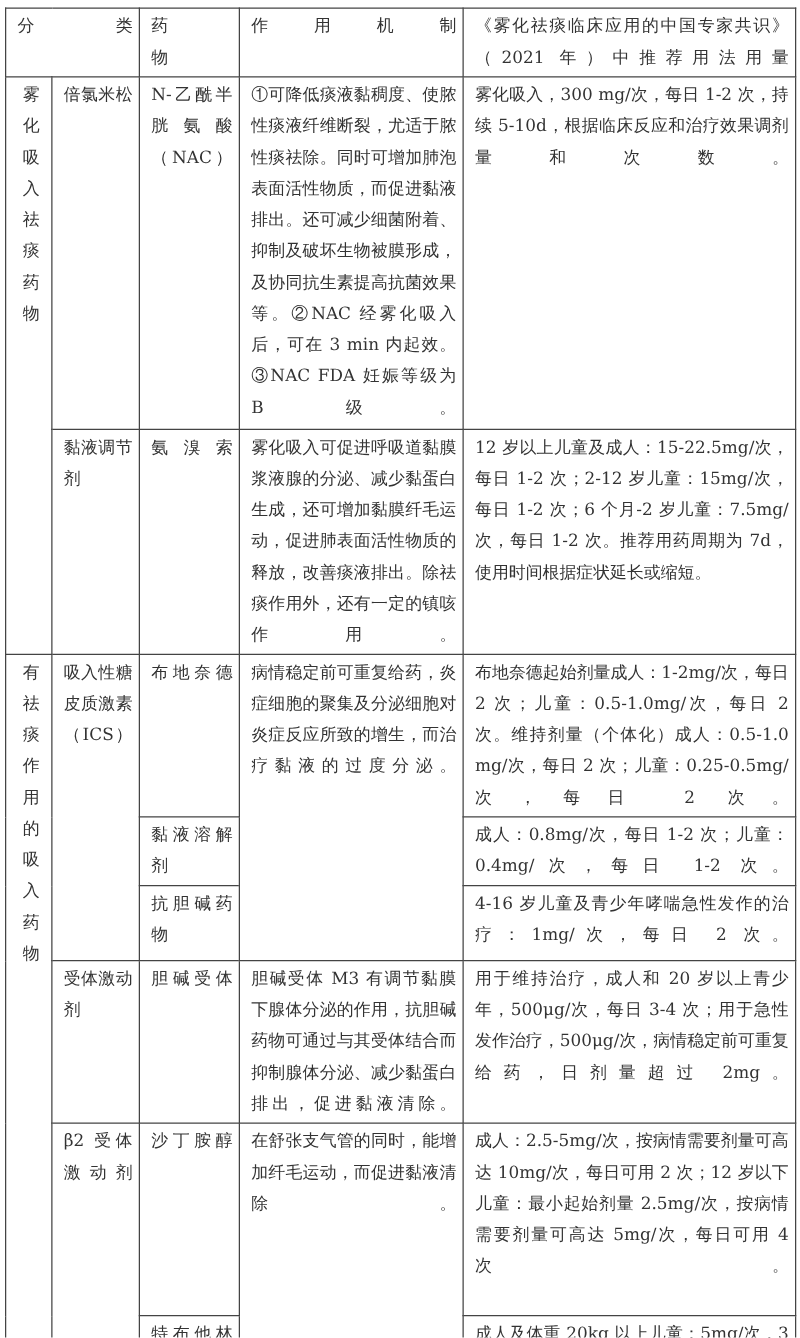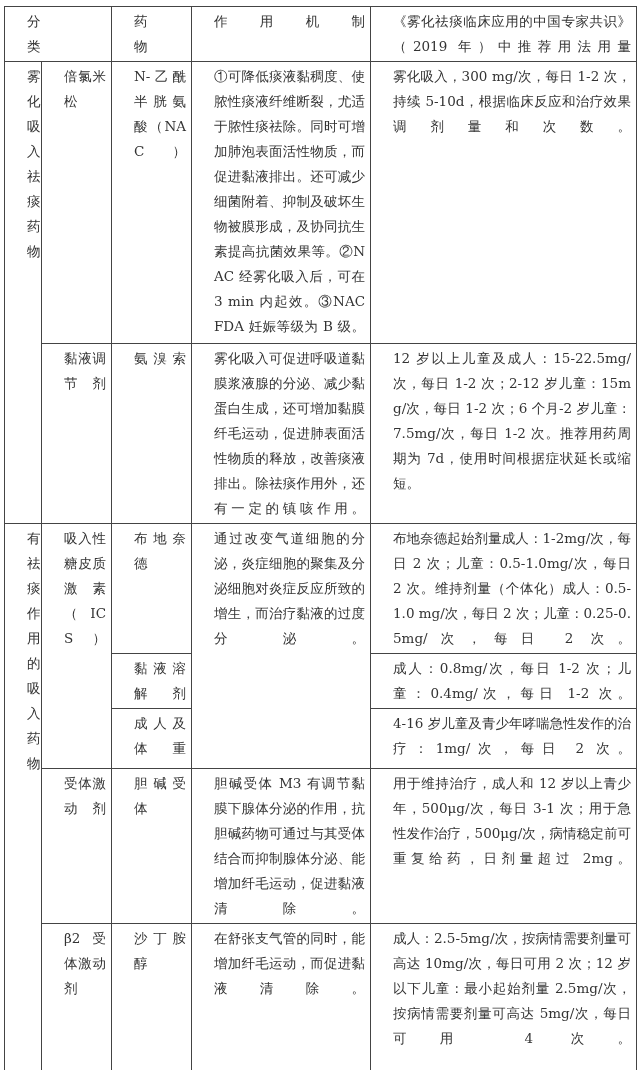--- a/index.html
+++ b/index.html
@@ -1,20 +1,20 @@
 <!DOCTYPE html>
 <html><head>
 <meta charset="utf-8">
 <style>
   html, body { margin: 0; padding: 0; background: #ffffff; }
   body { width: 640px; height: 1070px; overflow: hidden; position: relative;
          font-family: "DejaVu Serif", "Liberation Serif", serif; color: #333; }
   table.main { position: absolute; left: 4px; top: 6px; border-collapse: collapse;
                table-layout: fixed; width: 632px; }
-  table.main td { border: 1.5px solid #444; vertical-align: top; padding: 2px 5px 2px 22px;
+  table.main td { border: 1.5px solid #444; vertical-align: top; padding: 2px 5px 2px 9px;
                   font-size: 13.5px; line-height: 25px; text-align: justify; text-align-last: justify;
                   word-break: break-all; }
   td.cat1 { text-align: center !important; text-align-last: center !important; padding: 2px 4px; }
   td.cat1 span { display: block; }
   td.drug { text-align: center; text-align-last: center; }
   td.hdr { height: 44px; }
   .nolast { text-align-last: left !important; }
 </style>
 </head>
 <body>
@@ -25,21 +25,21 @@
       <col style="width:70px">
       <col style="width:80px">
       <col style="width:179px">
       <col style="width:266px">
   </colgroup>
   <tbody>
       <tr>
     <td colspan="2" class="hdr">分　　　　类</td>
     <td class="hdr">药　　　物</td>
     <td class="hdr">作　　用　　机　　制</td>
-    <td class="hdr">《雾化祛痰临床应用的中国专家共识》（2019 年）中推荐用法用量</td>
+    <td class="hdr">《雾化祛痰临床应用的中国专家共识》（2021 年）中推荐用法用量</td>
   </tr>
 
   <tr style="height:282px">
     <td rowspan="2" class="cat1">
       <span>雾</span>
       <span>化</span>
       <span>吸</span>
       <span>入</span>
       <span>祛</span>
       <span>痰</span>
@@ -66,36 +66,36 @@
       <span>作</span>
       <span>用</span>
       <span>的</span>
       <span>吸</span>
       <span>入</span>
       <span>药</span>
       <span>物</span>
     </td>
     <td rowspan="3">吸入性糖皮质激素（ICS）</td>
     <td class="drug">布地奈德</td>
-    <td rowspan="3">通过改变气道细胞的分泌，炎症细胞的聚集及分泌细胞对炎症反应所致的增生，而治疗黏液的过度分泌。</td>
+    <td rowspan="3">病情稳定前可重复给药，炎症细胞的聚集及分泌细胞对炎症反应所致的增生，而治疗黏液的过度分泌。</td>
     <td>布地奈德起始剂量成人：1-2mg/次，每日 2 次；儿童：0.5-1.0mg/次，每日 2 次。维持剂量（个体化）成人：0.5-1.0 mg/次，每日 2 次；儿童：0.25-0.5mg/次，每日 2 次。</td>
   </tr>
   <tr style="height:55px">
     <td class="drug">黏液溶解剂</td>
     <td>成人：0.8mg/次，每日 1-2 次；儿童：0.4mg/次，每日 1-2 次。</td>
   </tr>
   <tr style="height:60px">
-    <td class="drug">成人及体重</td>
+    <td class="drug">抗胆碱药物</td>
     <td>4-16 岁儿童及青少年哮喘急性发作的治疗：1mg/次，每日 2 次。</td>
   </tr>
   <tr style="height:100px">
     <td>受体激动剂</td>
     <td class="drug">胆碱受体</td>
-    <td>胆碱受体 M3 有调节黏膜下腺体分泌的作用，抗胆碱药物可通过与其受体结合而抑制腺体分泌、能增加纤毛运动，促进黏液清除。</td>
-    <td>用于维持治疗，成人和 12 岁以上青少年，500μg/次，每日 3-1 次；用于急性发作治疗，500μg/次，病情稳定前可重复给药，日剂量超过 2mg。</td>
+    <td>胆碱受体 M3 有调节黏膜下腺体分泌的作用，抗胆碱药物可通过与其受体结合而抑制腺体分泌、减少黏蛋白排出，促进黏液清除。</td>
+    <td>用于维持治疗，成人和 20 岁以上青少年，500μg/次，每日 3-4 次；用于急性发作治疗，500μg/次，病情稳定前可重复给药，日剂量超过 2mg。</td>
   </tr>
   <tr style="height:154px">
     <td rowspan="2">β2 受体激动剂</td>
     <td class="drug">沙丁胺醇</td>
     <td rowspan="2">在舒张支气管的同时，能增加纤毛运动，而促进黏液清除。</td>
     <td>成人：2.5-5mg/次，按病情需要剂量可高达 10mg/次，每日可用 2 次；12 岁以下儿童：最小起始剂量 2.5mg/次，按病情需要剂量可高达 5mg/次，每日可用 4 次。</td>
   </tr>
   <tr style="height:70px">
     <td class="drug">特布他林</td>
     <td>成人及体重 20kg 以上儿童：5mg/次，3 次/d ；20kg 以下儿童：2.5mg/次，最多 4 次/d。</td>

